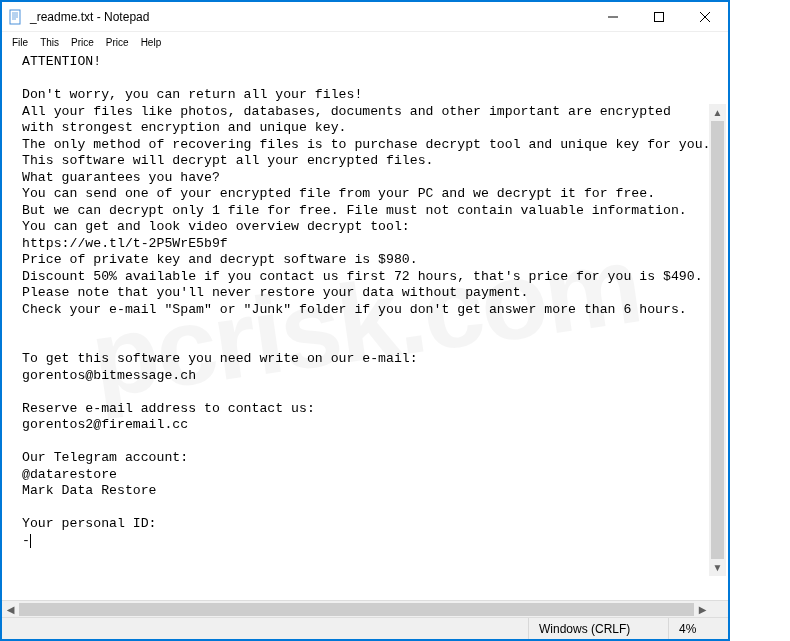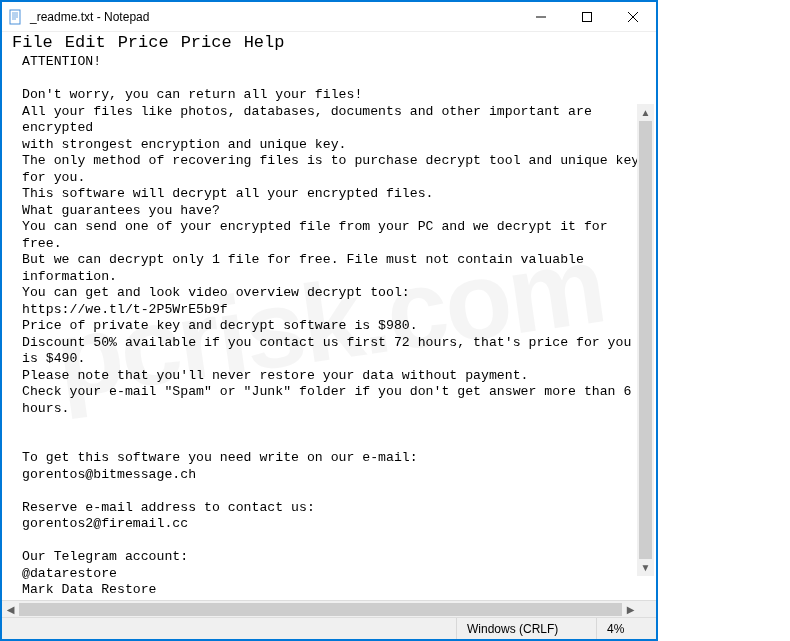--- a/index.html
+++ b/index.html
@@ -1,18 +1,18 @@
 <!DOCTYPE html>
 <html><head>
 <meta charset="utf-8">
 <style>
   * { margin: 0; padding: 0; box-sizing: border-box; }
   html, body { width: 790px; height: 641px; overflow: hidden; font-family: 'Segoe UI', Tahoma, sans-serif; background: #fff; }
   .window {
-    width: 658px; height: 641px;
+    width: 730px; height: 641px;
     border: 2px solid #0078d7;
     display: flex; flex-direction: column;
     background: #fff;
     position: relative;
   }
   .titlebar {
     height: 30px; display: flex; align-items: center;
     background: #fff; border-bottom: 1px solid #eee;
     padding-left: 6px;
   }
@@ -21,21 +21,21 @@
   }
   .titlebar-title { font-size: 12px; color: #000; flex: 1; white-space: nowrap; }
   .win-controls { display: flex; height: 100%; }
   .win-btn {
     width: 46px; height: 100%; display: flex; align-items: center; justify-content: center;
     font-family: 'Segoe MDL2 Assets', sans-serif; font-size: 10px; color: #000;
     cursor: default;
   }
   .menubar {
     height: 20px; display: flex; align-items: center; padding: 0 4px;
-    font-size: 17px; background: #fff; font-family: Liberation Mono, monospace;
+    font-size: 10px; background: #fff;
   }
   .menu-item { padding: 1px 6px; cursor: default; }
   .content {
     flex: 1; overflow: hidden; position: relative;
     font-family: Consolas, 'Courier New', monospace;
     font-size: 13.2px; line-height: 16.5px;
     white-space: pre-wrap; padding: 2px 4px;
     color: #000;
     margin-left: 16px;
   }
@@ -113,21 +113,21 @@
         <svg width="10" height="10" viewBox="0 0 10 10">
             <line x1="0" y1="0" x2="10" y2="10" stroke="#000" stroke-width="1"></line>
             <line x1="10" y1="0" x2="0" y2="10" stroke="#000" stroke-width="1"></line>
           </svg>
       </div>
     </div>
   </div>
 
   <div class="menubar">
     <span class="menu-item">File</span>
-    <span class="menu-item">Edit</span>
+    <span class="menu-item">This</span>
     <span class="menu-item">Price</span>
     <span class="menu-item">Price</span>
     <span class="menu-item">Help</span>
   </div>
 
   <div class="body-wrap">
     <div class="content" id="text-content">ATTENTION!
 
 Don't worry, you can return all your files!
 All your files like photos, databases, documents and other important are encrypted

